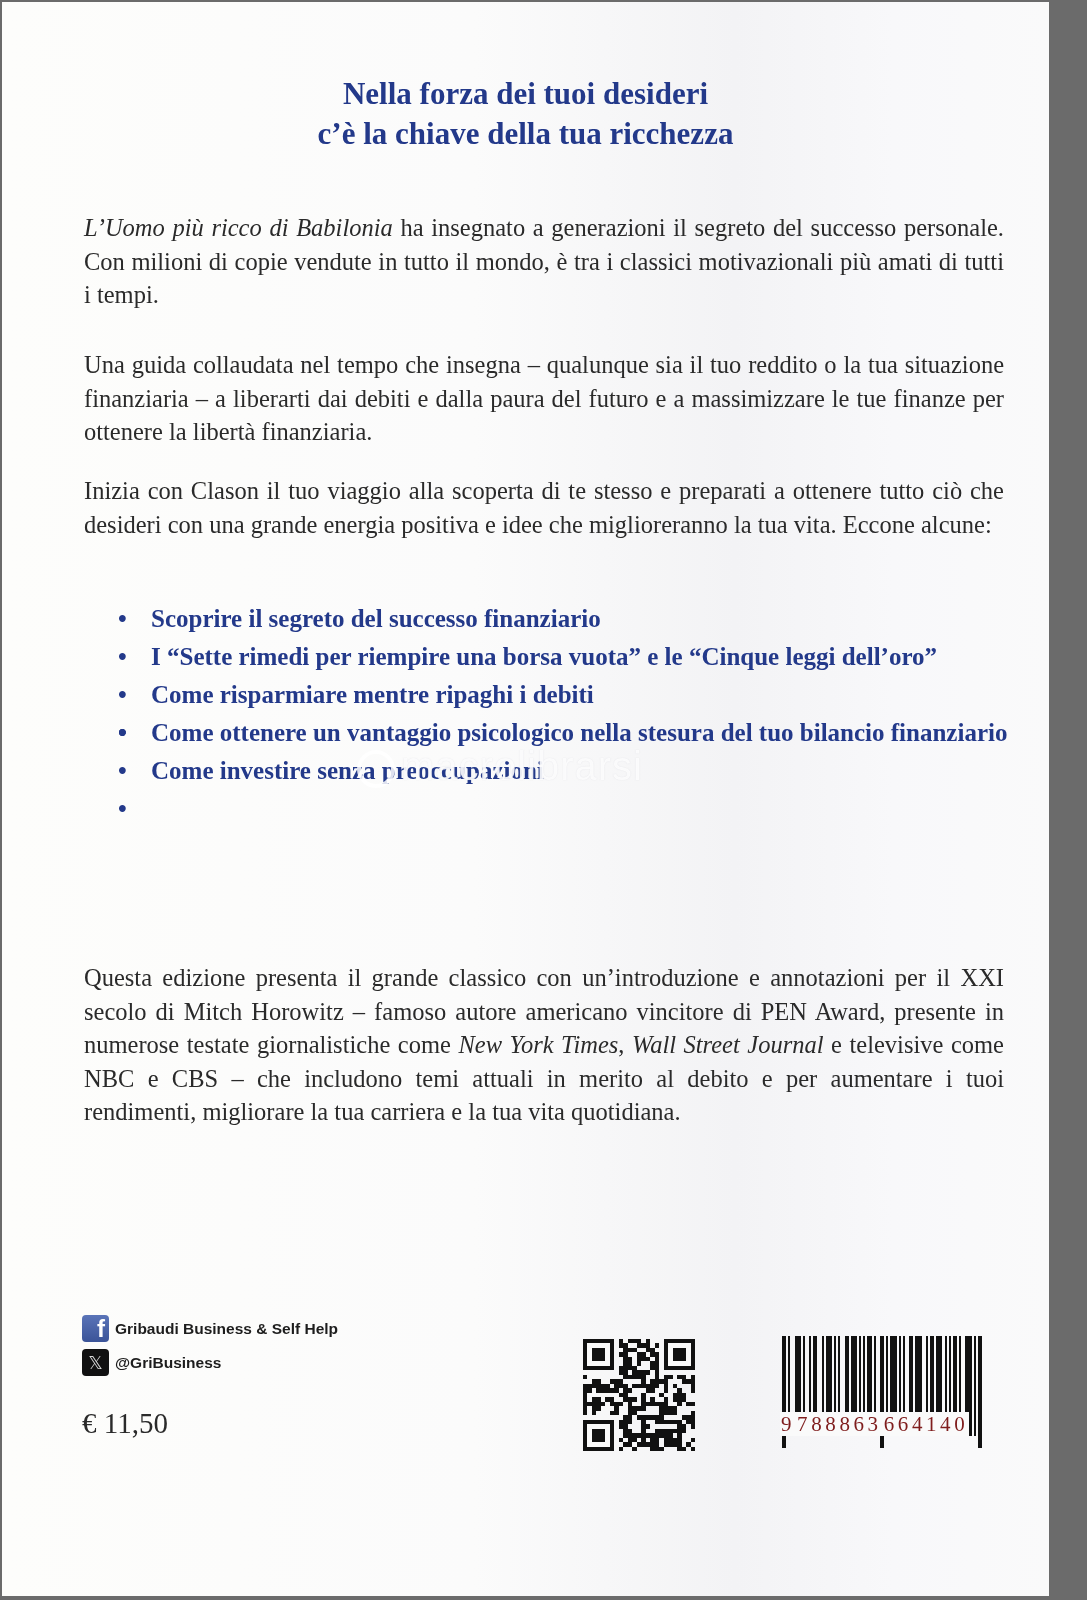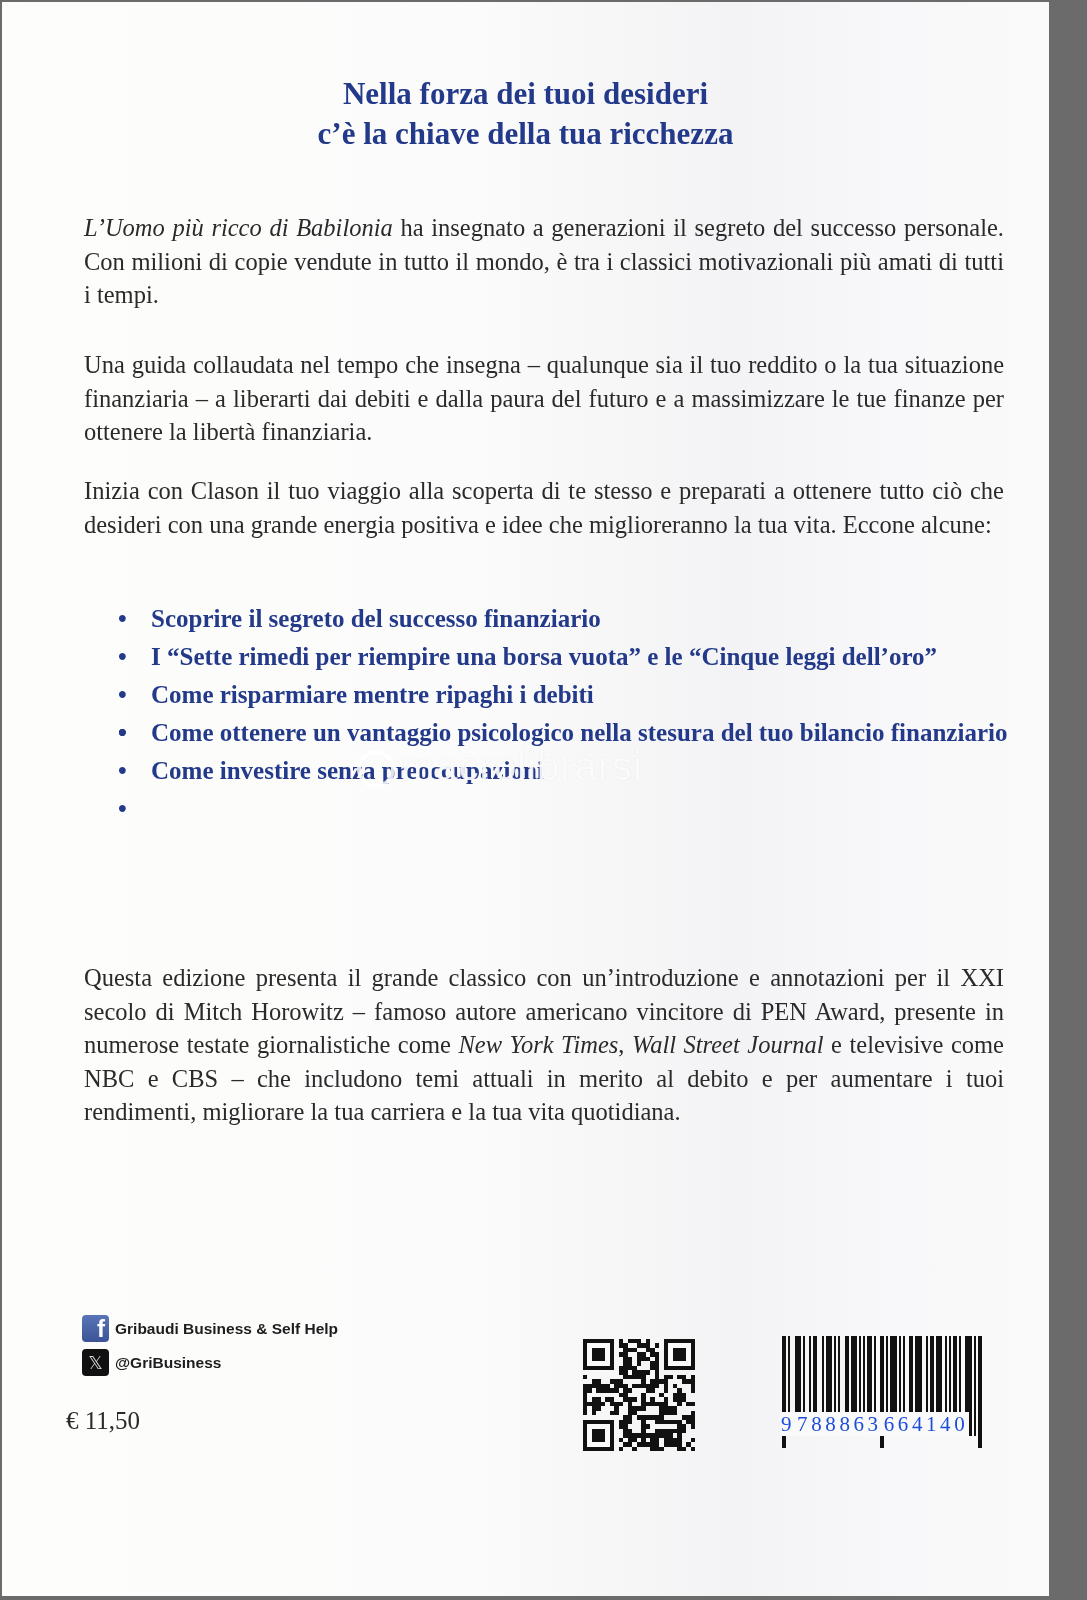--- a/index.html
+++ b/index.html
@@ -129,23 +129,23 @@
   .tw { top: 1347px; }
   .tw .ico {
     background: #111;
     font-size: 18px;
     font-family: "DejaVu Sans", sans-serif;
     color: #d8d8d8;
     font-weight: normal;
   }
   .price {
     position: absolute;
-    left: 64px;
+    left: 80px;
     top: 1405px;
-    font-size: 25px;
+    font-size: 29px;
     color: #2a2a2a;
   }
 
   .qr {
     position: absolute;
     left: 581px;
     top: 1337px;
     width: 112px;
     height: 112px;
   }
@@ -156,21 +156,21 @@
     width: 200px;
     height: 112px;
   }
   .isbn-digits {
     position: absolute;
     left: 778px;
     top: 1410px;
     width: 210px;
     font-size: 21px;
     letter-spacing: 3.6px;
-    color: #1d4ed8;
+    color: #7f1d1d;
     background: transparent;
   }
   .isbn-digits span { background: #fafafa; padding: 0 1px; }
 </style>
 </head>
 <body>
 
 <div class="page">
 
   <div class="headline serif">

